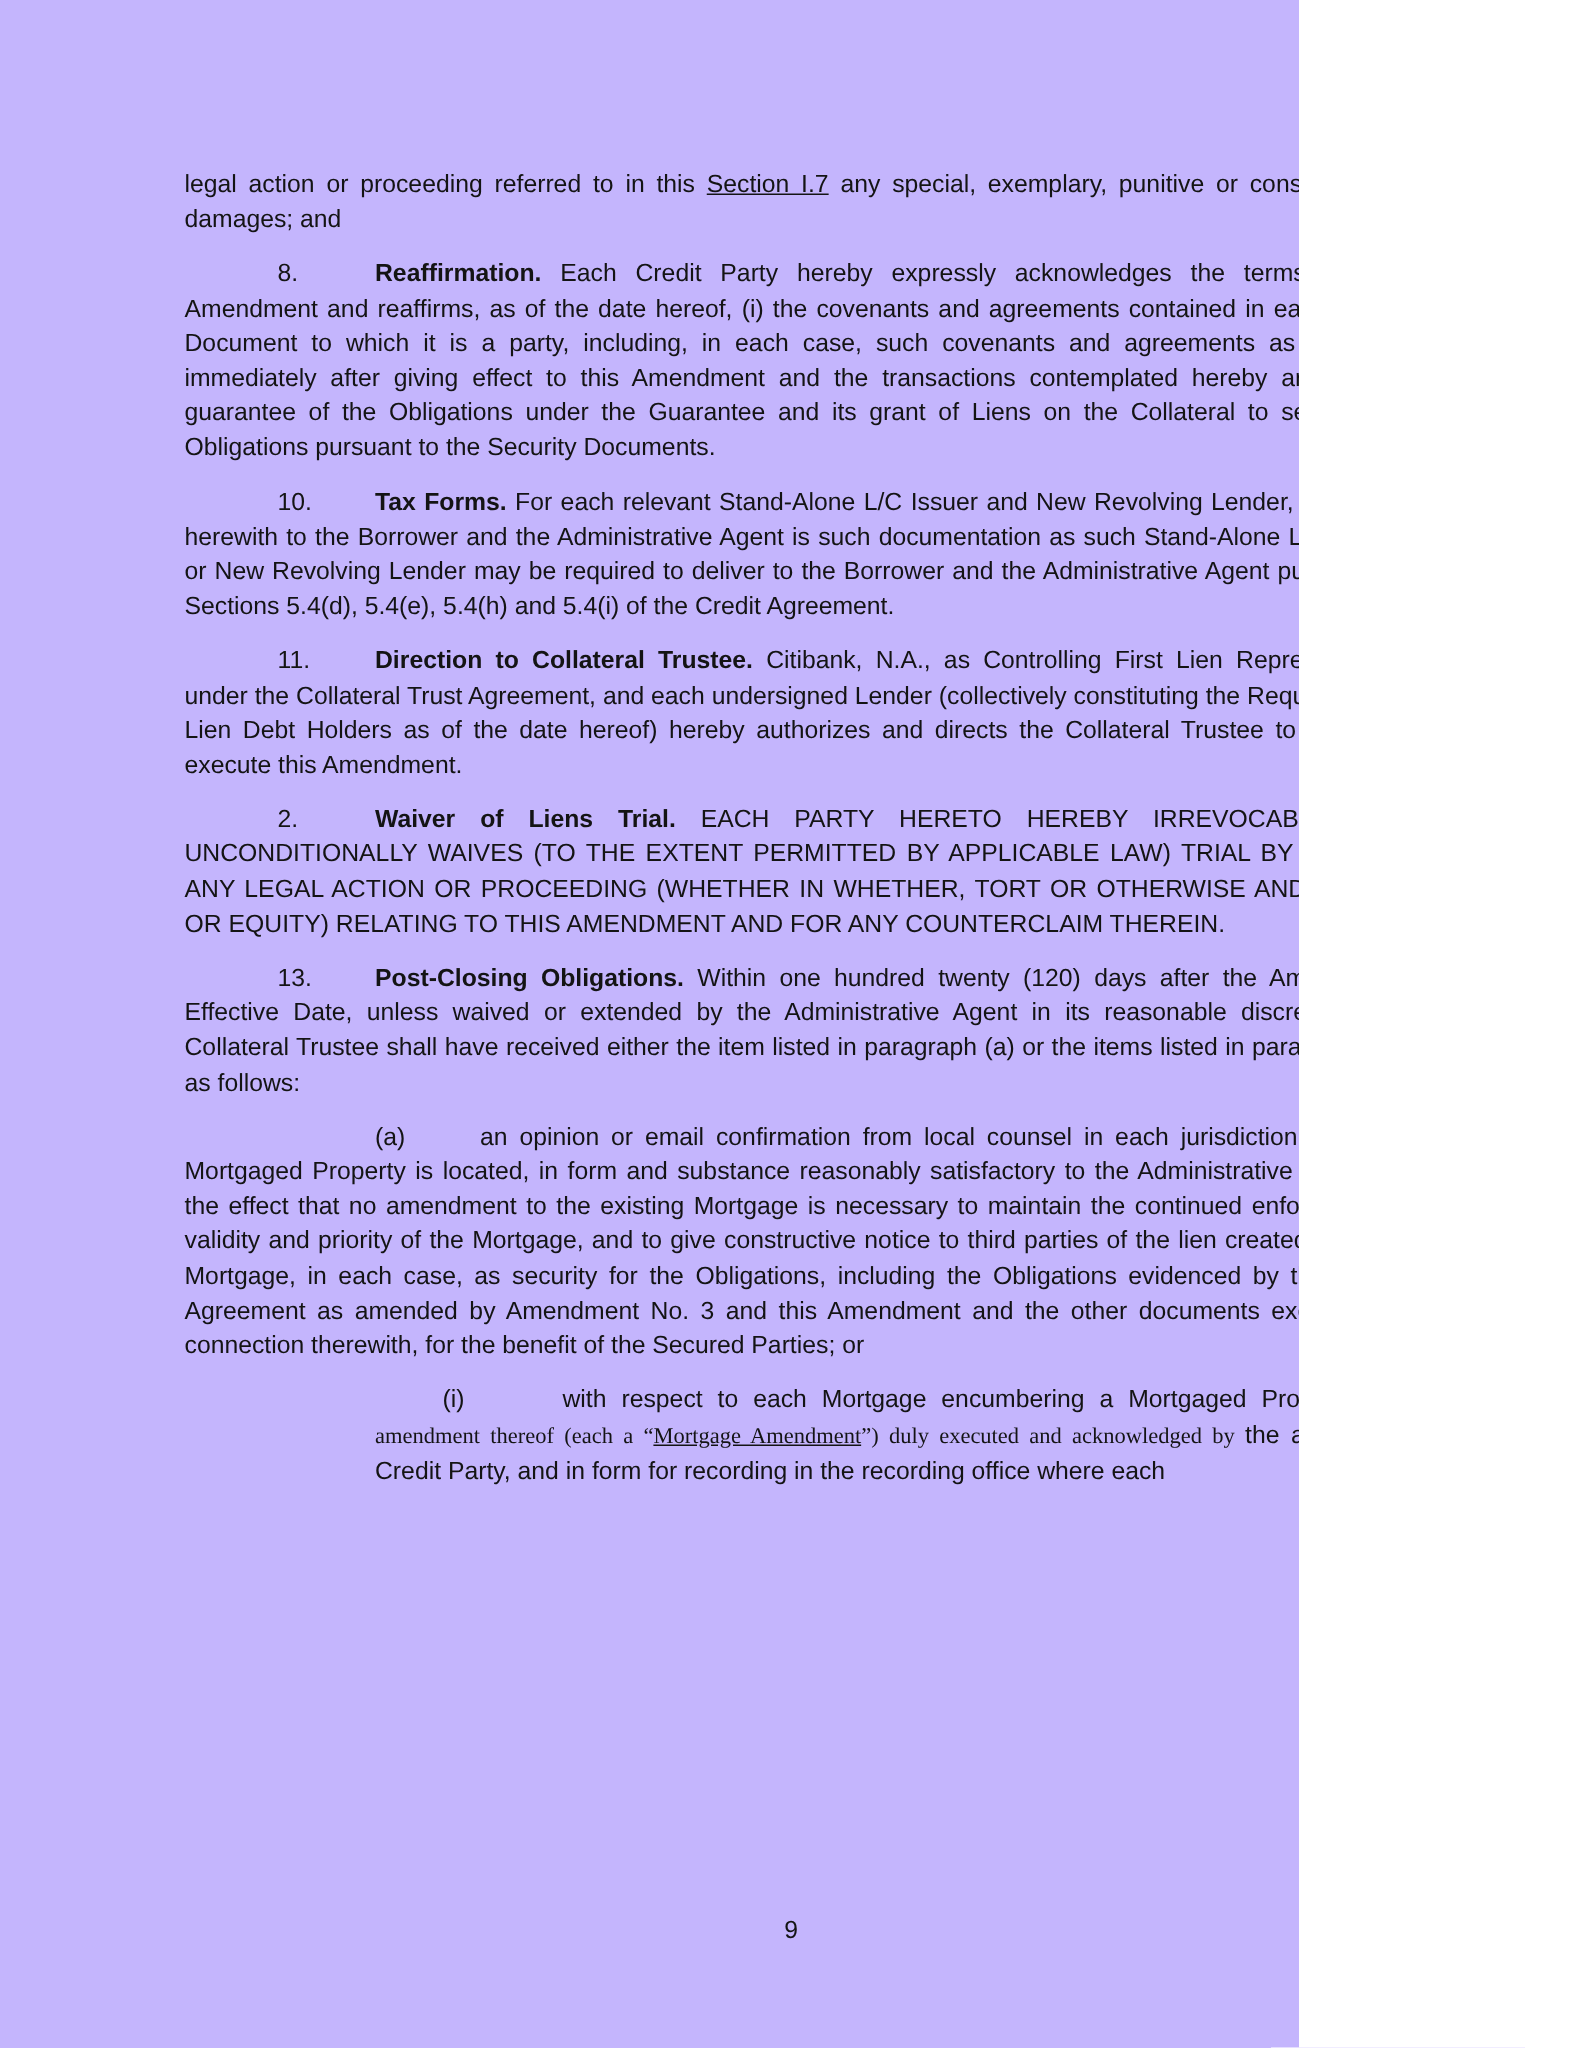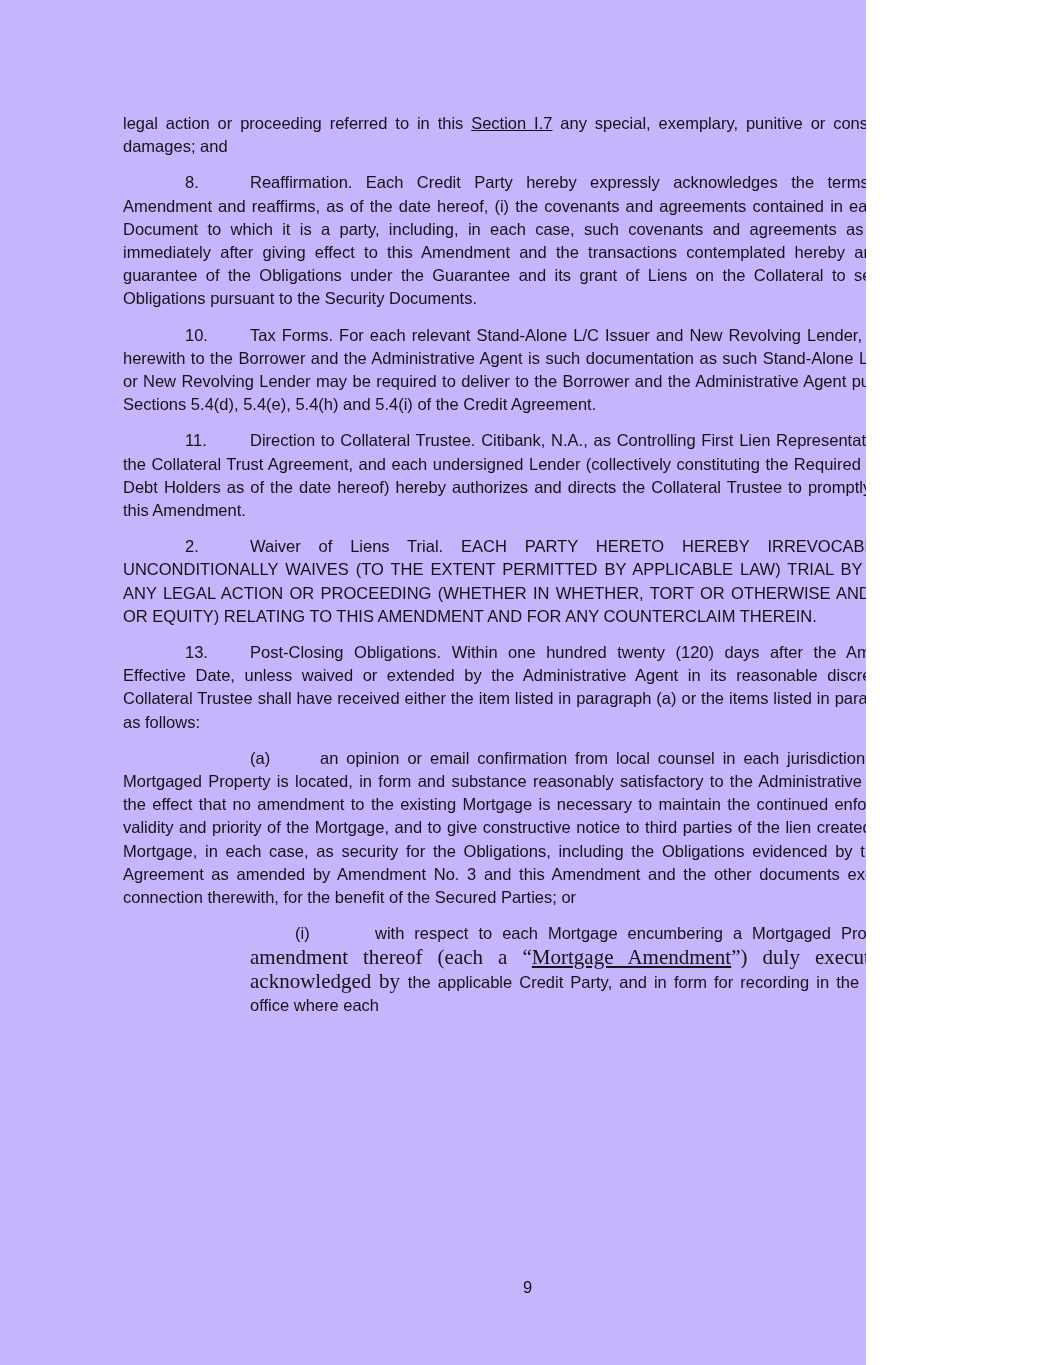--- a/index.html
+++ b/index.html
@@ -32,22 +32,22 @@
   .para.l2 { text-indent: 127px; }
   .para.l3 { margin-left: 127px; text-indent: 45px; }
   .plabel {
     display: inline-block;
     text-indent: 0;
   }
   .l1 .plabel { width: 65px; }
   .l2 .plabel { width: 70px; }
   .l3 .plabel { width: 80px; }
   .u { text-decoration: underline; }
-  .b { font-weight: normal; }
-  .serif { font-family: "Liberation Serif", serif; font-size: 21px; }
+  .b { font-weight: bold; }
+  .serif { font-family: "Liberation Serif", serif; font-size: 15px; }
   .page-number {
     position: absolute;
     top: 1278px;
     left: 0;
     width: 1055px;
     text-align: center;
     font-size: 16.5px;
     color: #141414;
   }
 </style>

